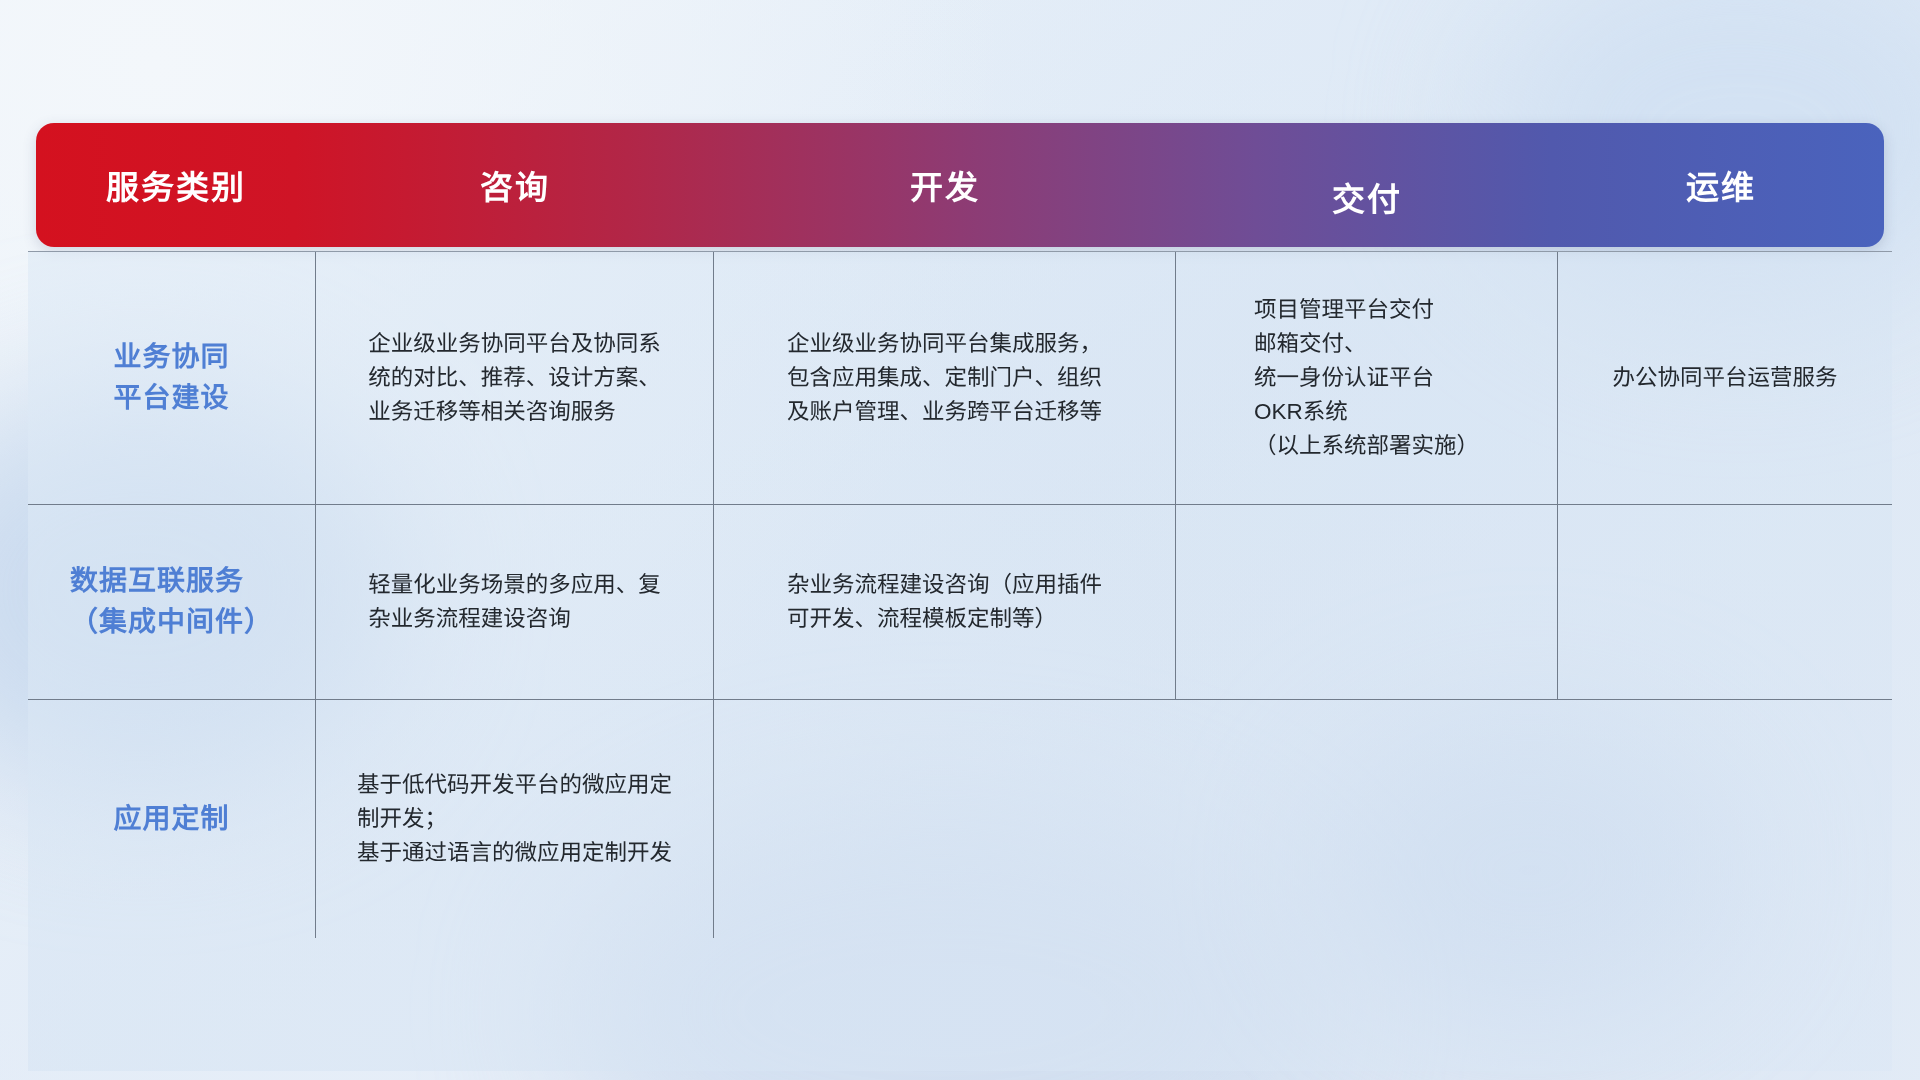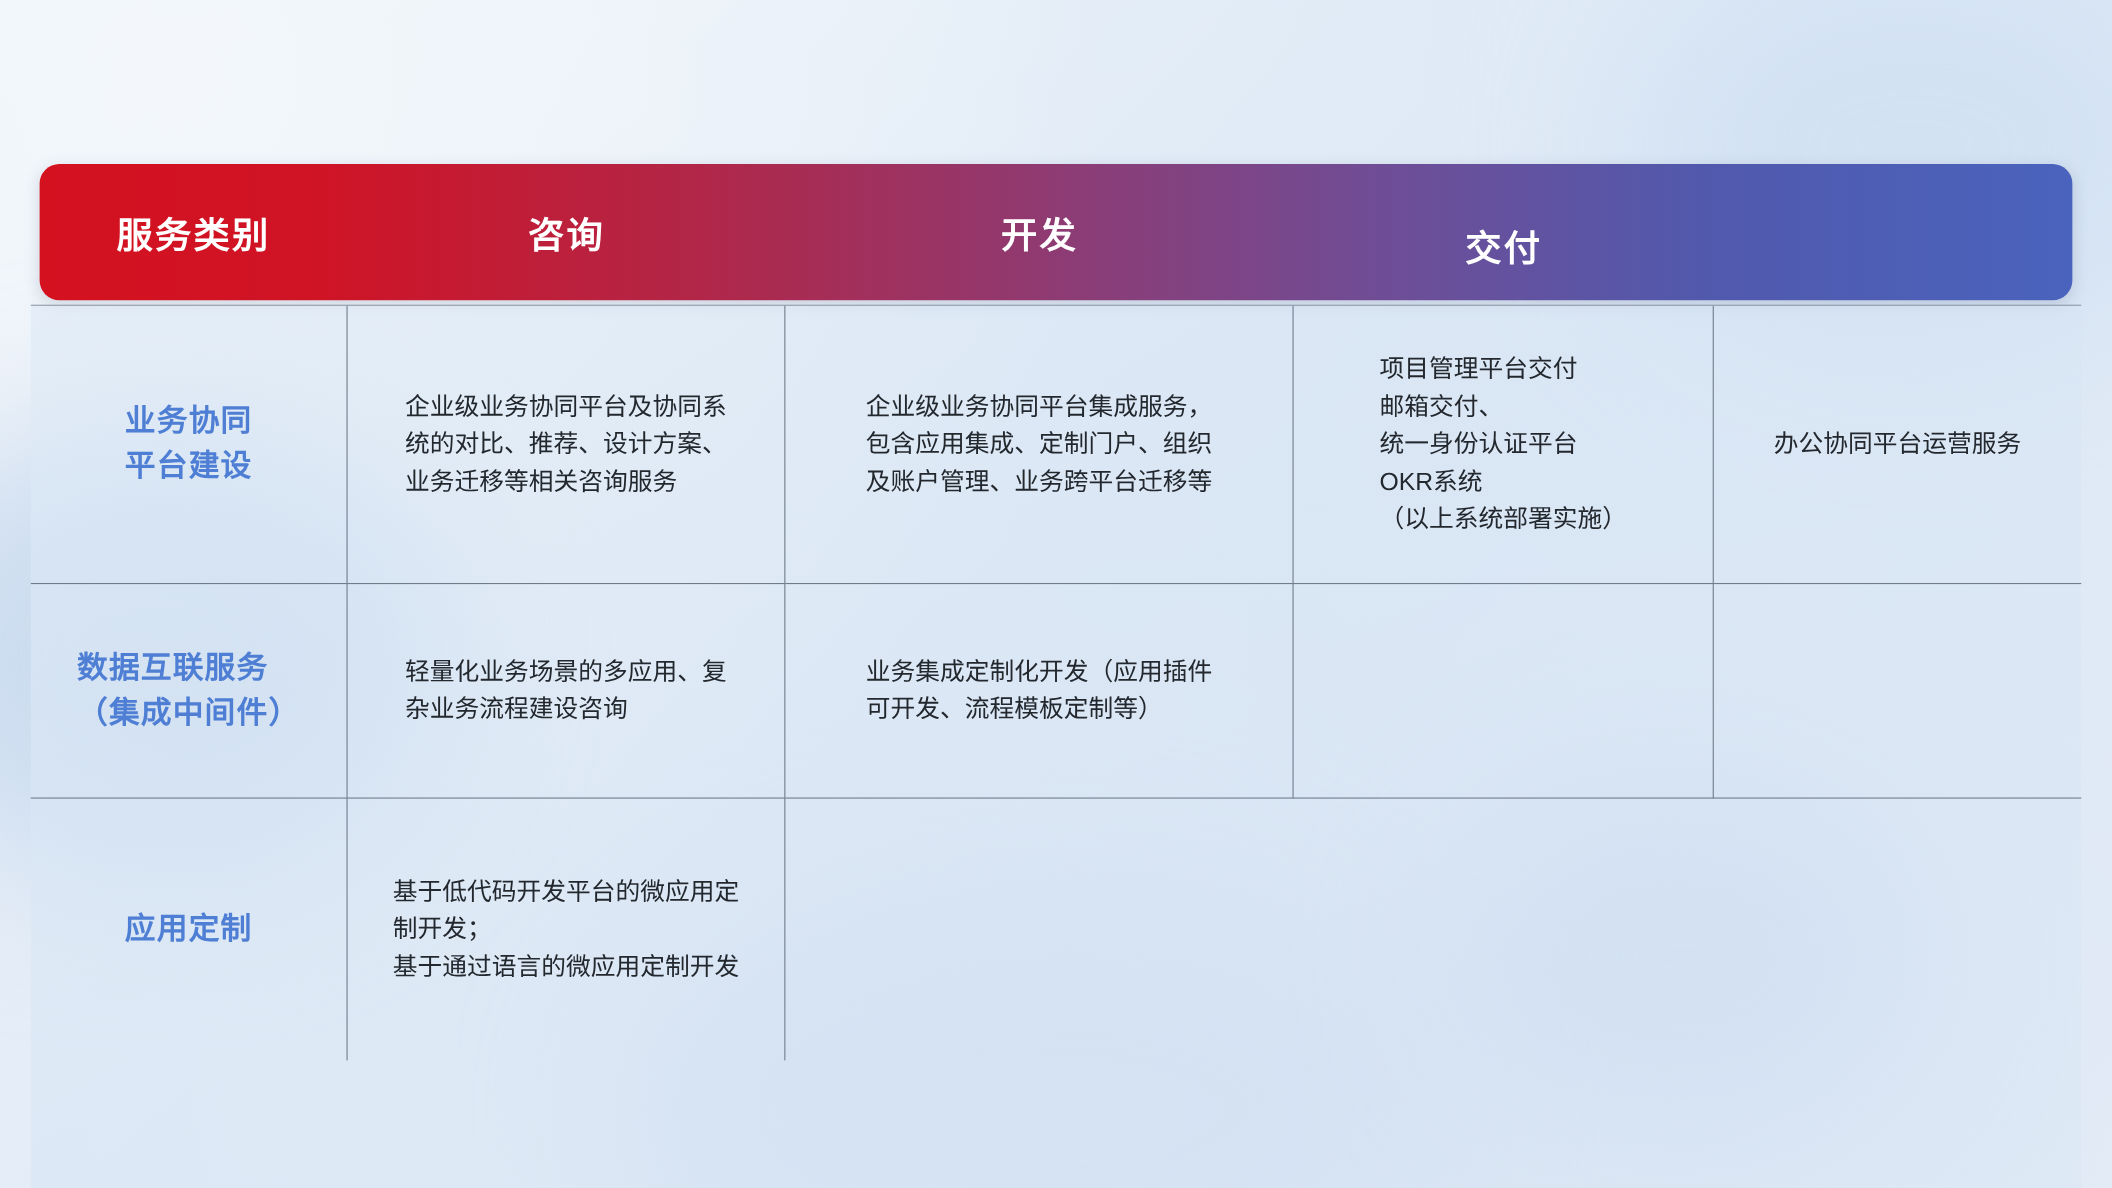--- a/index.html
+++ b/index.html
@@ -32,21 +32,21 @@
   }
   .blob-a { left: -120px; top: 380px; width: 520px; height: 420px; background: rgba(178,202,231,0.55); }
   .blob-b { right: -80px; top: -60px; width: 520px; height: 380px; background: rgba(205,221,241,0.65); }
   .blob-c { left: 560px; bottom: -140px; width: 760px; height: 420px; background: rgba(197,214,236,0.5); }
   .blob-d { right: 180px; bottom: 60px; width: 420px; height: 300px; background: rgba(186,206,233,0.45); }
 
   
   #table-wrap {
     position: absolute;
     left: 28px;
-    top: 149px;
+    top: 123px;
     width: 1864px;
     height: 820px;
   }
 
   .table-body {
     position: absolute;
     left: 0;
     top: 128px;
     width: 1864px;
     height: 820px;
@@ -128,20 +128,21 @@
   <div class="blob blob-c"></div>
   <div class="blob blob-d"></div>
 
   <div id="table-wrap">
 
     <div class="header-row">
       <div class="hcell c0">服务类别</div>
       <div class="hcell c1">咨询</div>
       <div class="hcell c2">开发</div>
       <div class="hcell c3">交付</div>
+      <div class="hcell c4">运维</div>
     </div>
 
     <div class="table-body">
       <div class="grid">
 
         <div class="cell cat">业务协同
 平台建设</div>
         <div class="cell">企业级业务协同平台及协同系
 统的对比、推荐、设计方案、
 业务迁移等相关咨询服务</div>
@@ -152,21 +153,21 @@
 邮箱交付、
 统一身份认证平台
 OKR系统
 （以上系统部署实施）</div>
         <div class="cell last-col">办公协同平台运营服务</div>
 
         <div class="cell cat">数据互联服务
 （集成中间件）</div>
         <div class="cell">轻量化业务场景的多应用、复
 杂业务流程建设咨询</div>
-        <div class="cell">业务集成定制化开发（应用插件
+        <div class="cell">杂业务流程建设咨询（应用插件
 可开发、流程模板定制等）</div>
         <div class="cell"></div>
         <div class="cell last-col"></div>
 
         <div class="cell cat last-row">应用定制</div>
         <div class="cell last-row">基于低代码开发平台的微应用定
 制开发；
 基于通过语言的微应用定制开发</div>
         <div class="cell last-col last-row"></div>
 

